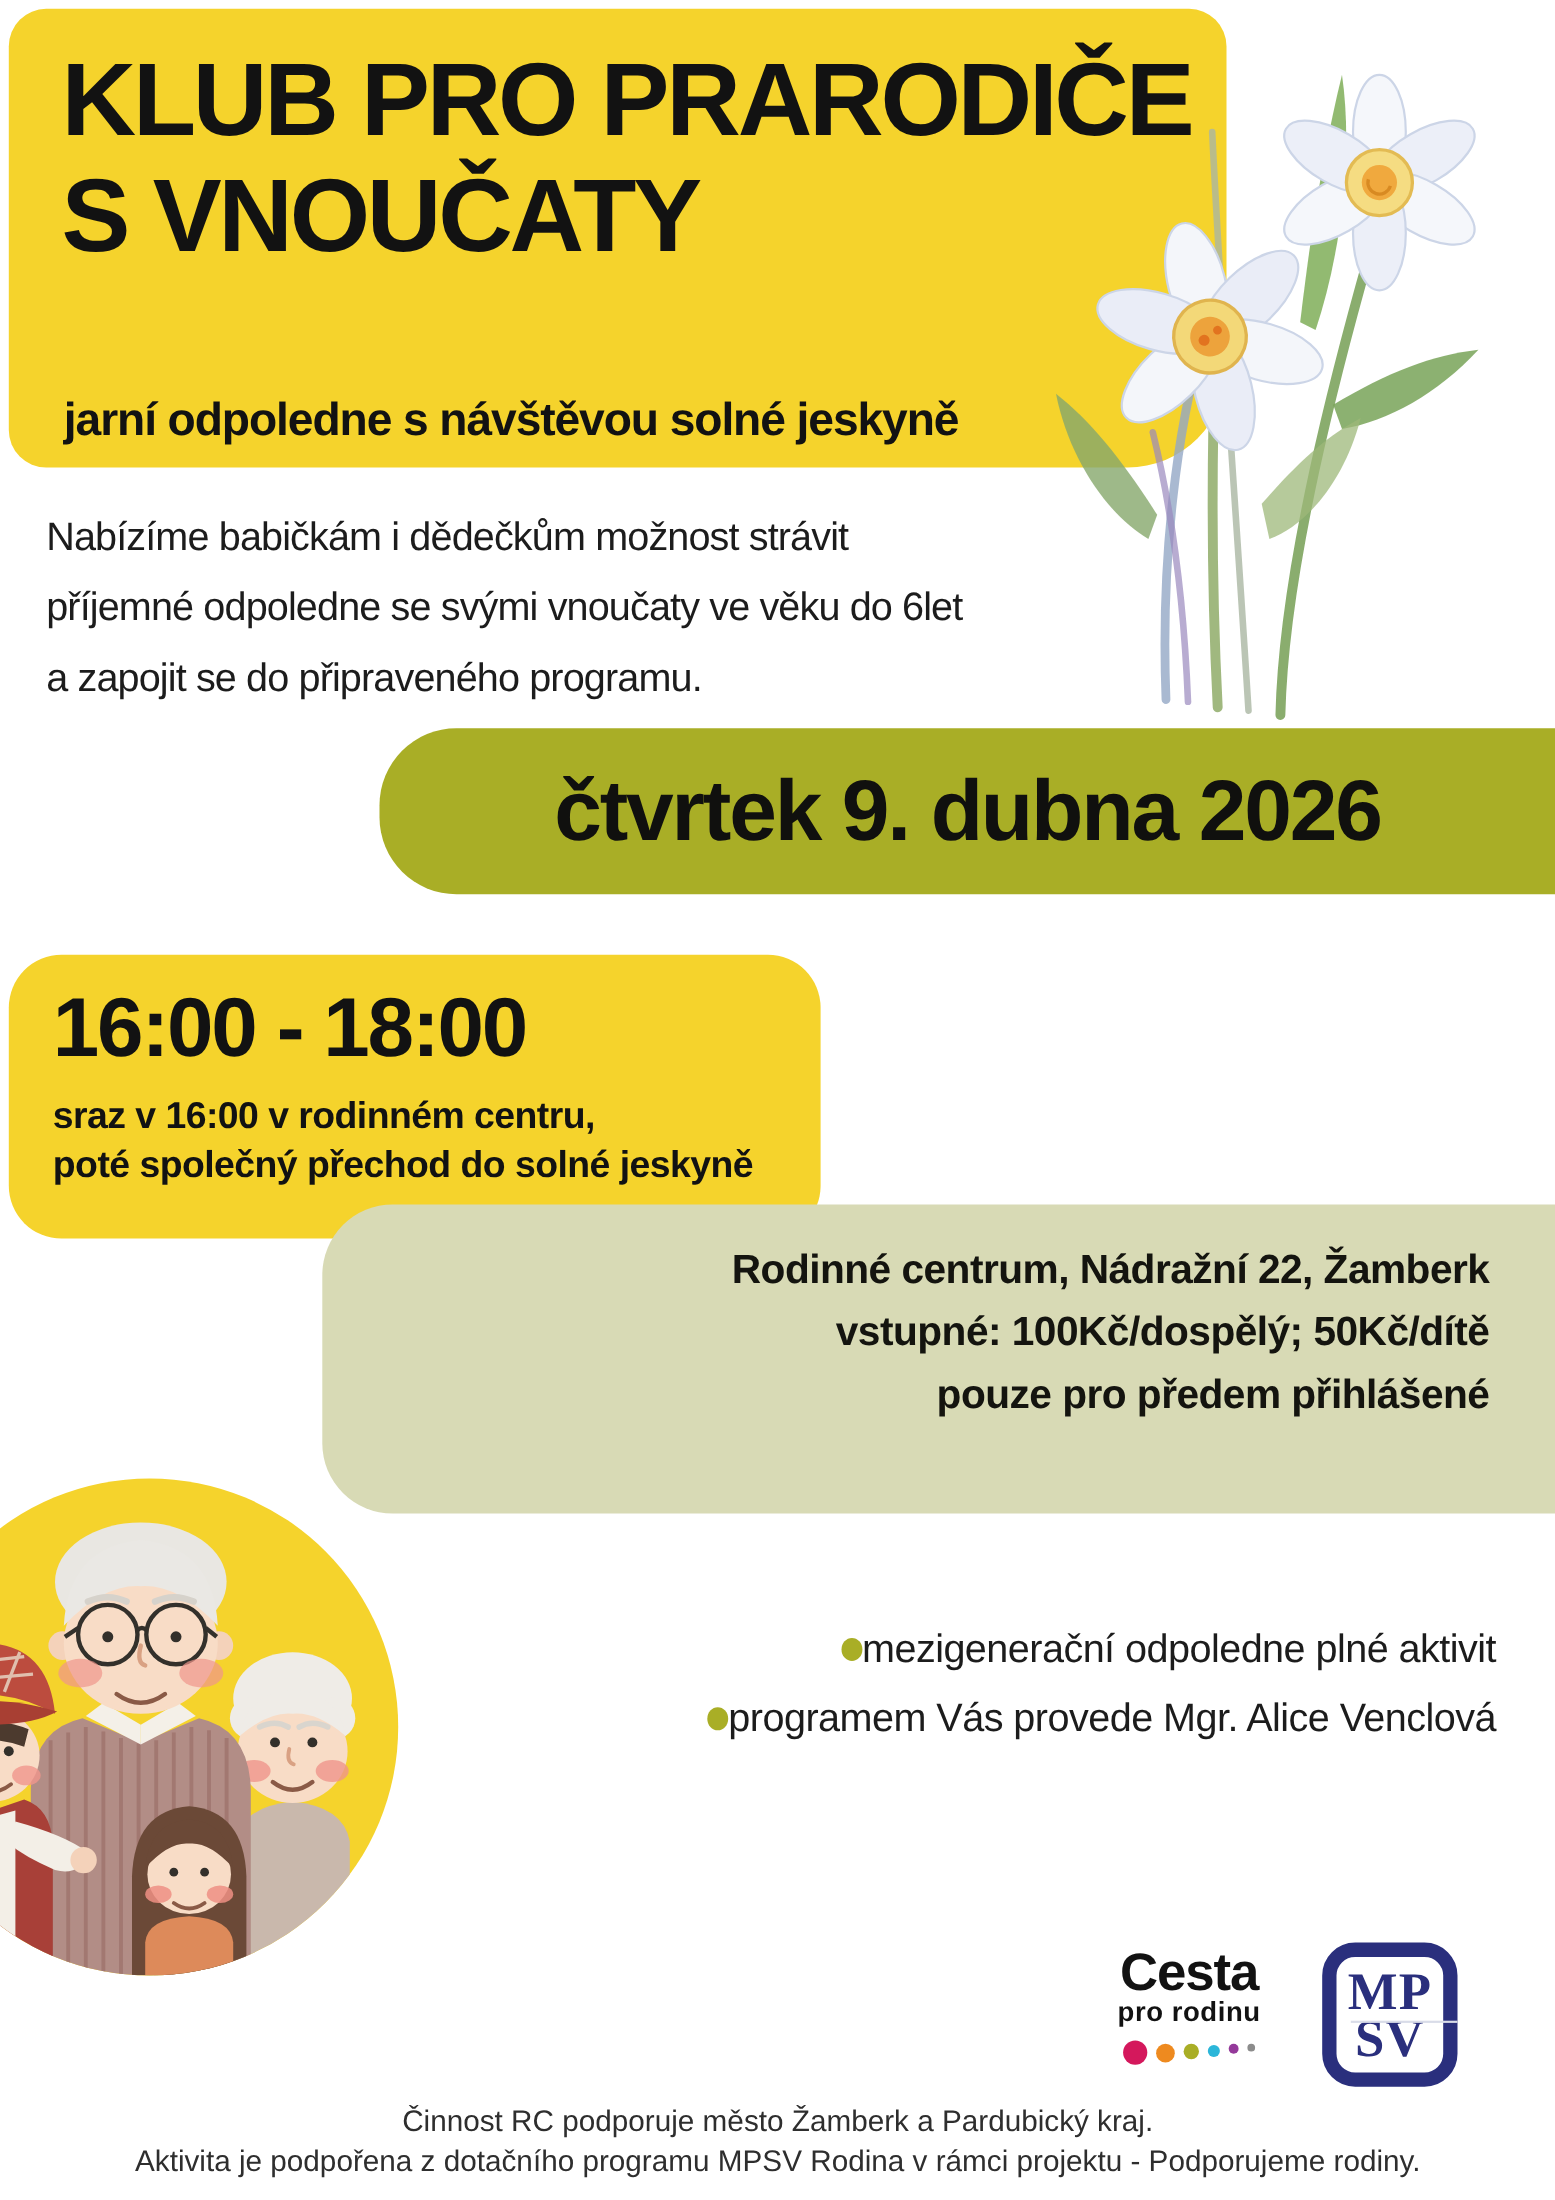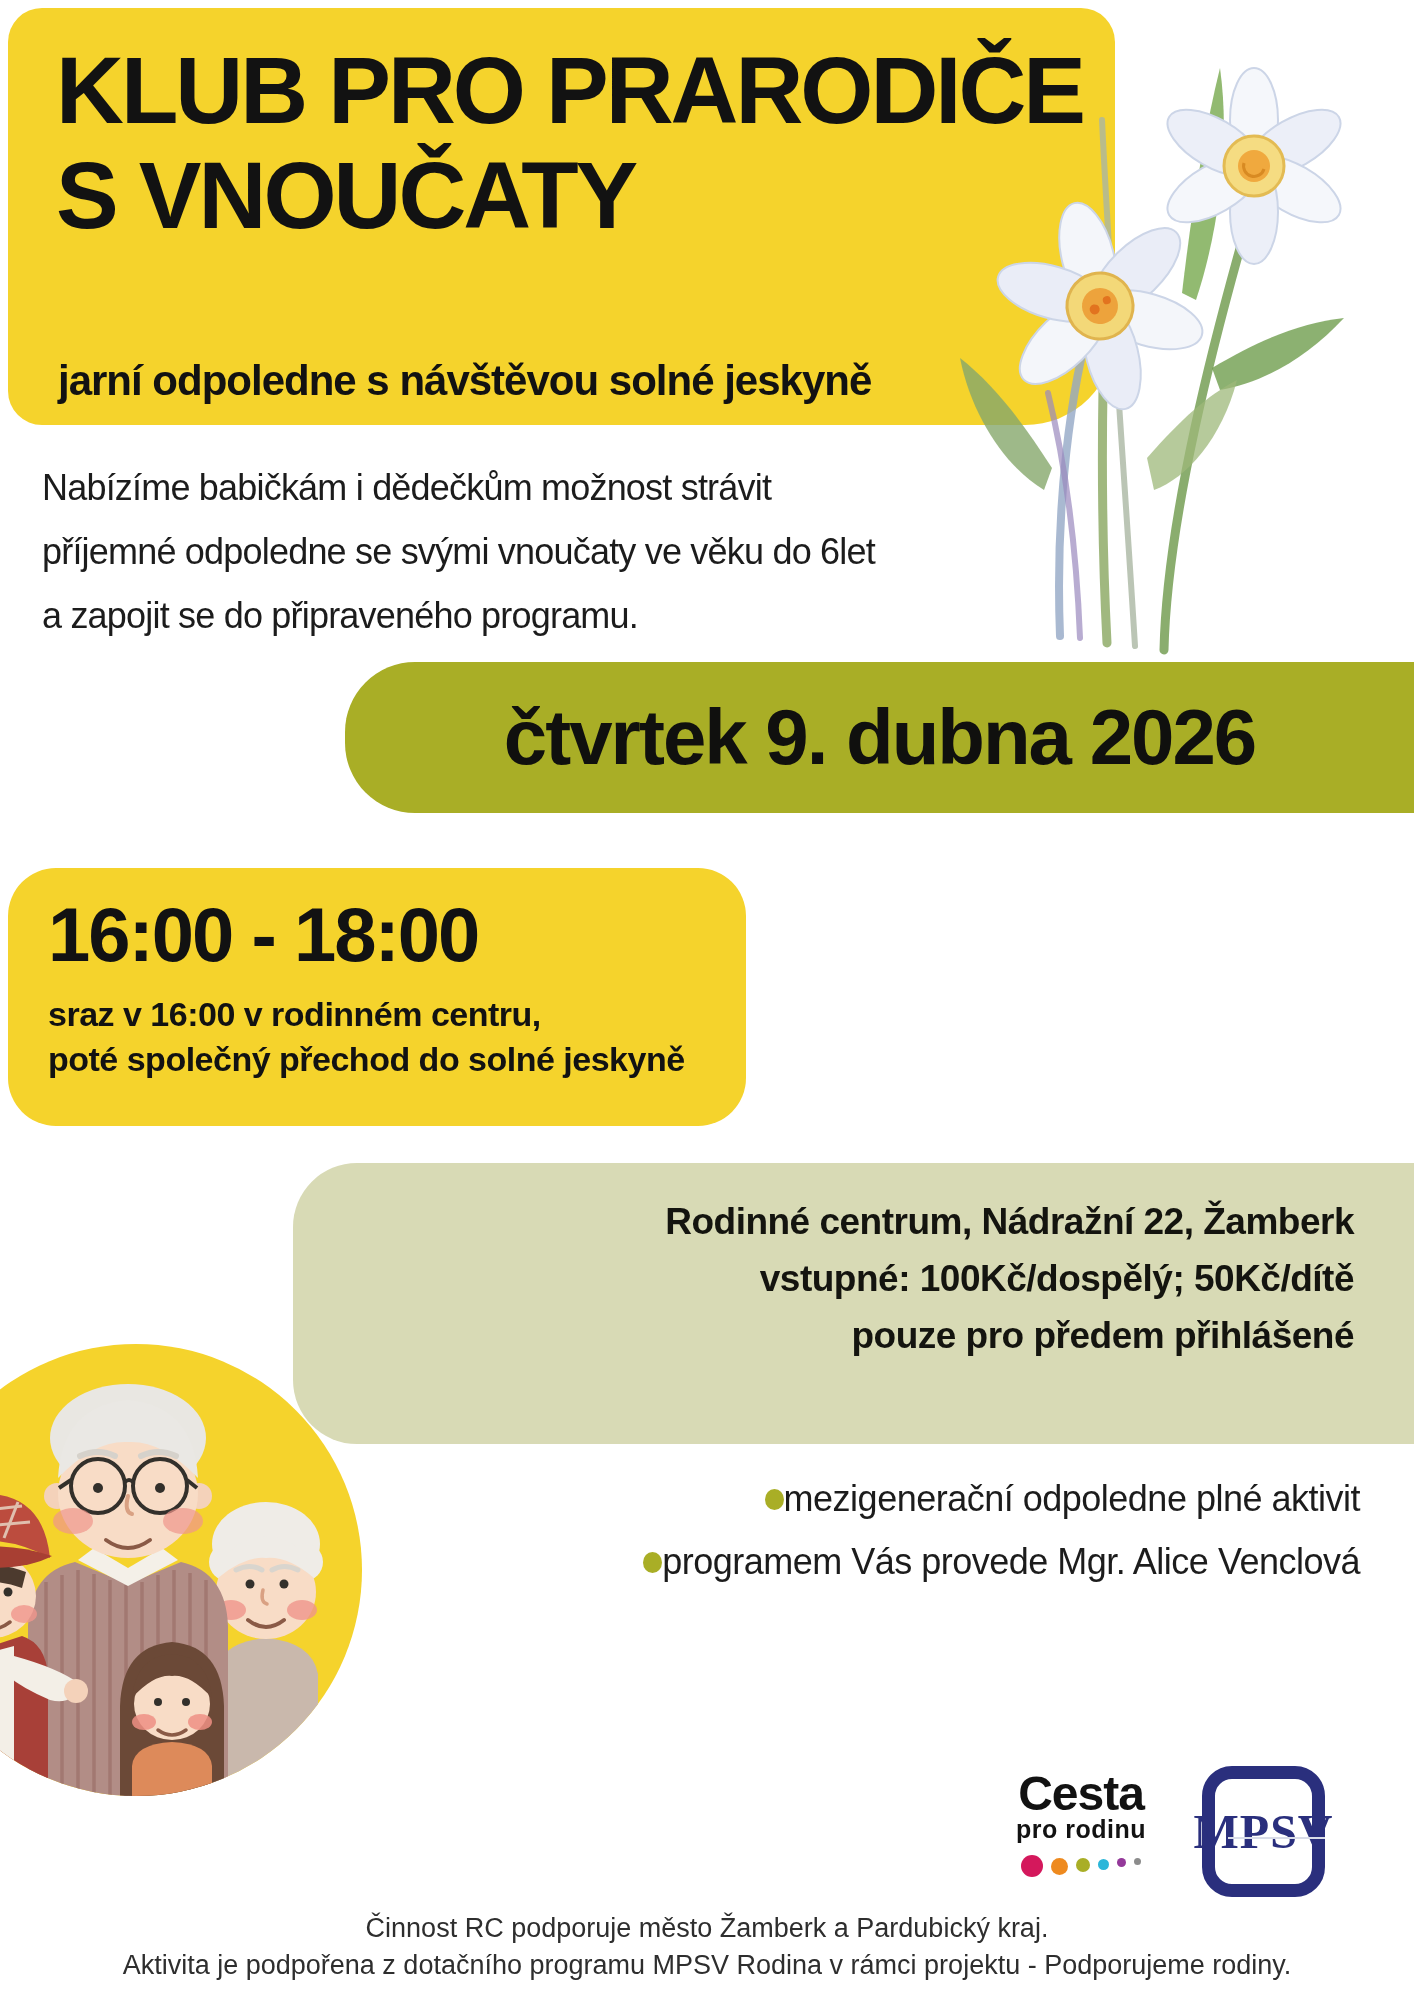--- a/index.html
+++ b/index.html
@@ -36,21 +36,21 @@
   
   .time-box{
     left:8px;top:868px;width:738px;height:258px;background:var(--yellow);
     border-radius:48px;padding:26px 0 0 40px;box-sizing:border-box;
   }
   .time-big{font-size:76px;font-weight:bold;letter-spacing:-2px;color:#121212;line-height:1.08;}
   .time-notes{margin-top:16px;font-size:34px;font-weight:bold;line-height:45px;letter-spacing:-0.5px;color:#121212;}
 
   
   .info-box{
-    left:293px;top:1163px;width:1121px;height:281px;background:var(--sage);
+    left:293px;top:1095px;width:1121px;height:281px;background:var(--sage);
     border-radius:64px 0 0 64px;padding:30px 60px 0 0;box-sizing:border-box;
     text-align:right;font-size:37px;font-weight:bold;line-height:57px;letter-spacing:-0.5px;color:#14140f;
   }
 
   
   .family-circle{
     left:-90px;top:1344px;width:452px;height:452px;border-radius:50%;
     background:var(--yellow);overflow:hidden;
   }
   .family-circle svg{display:block;width:452px;height:452px;}
@@ -68,21 +68,21 @@
   .cesta-logo{left:1000px;top:1772px;width:162px;text-align:center;}
   .cesta-line1{font-size:48px;font-weight:bold;letter-spacing:-1px;line-height:44px;color:#121212;}
   .cesta-line2{font-size:25px;font-weight:bold;letter-spacing:0.5px;line-height:26px;color:#121212;}
   .cesta-dots{display:flex;justify-content:center;align-items:flex-end;gap:8px;margin-top:9px;height:26px;}
   .cesta-dots i{display:block;border-radius:50%;}
 
   
   .mpsv-logo{
     left:1202px;top:1766px;width:123px;height:131px;box-sizing:border-box;
     border:13px solid var(--navy);border-radius:30px;background:#ffffff;
-    display:flex;flex-direction:row;align-items:center;justify-content:center;
+    display:flex;flex-direction:column;align-items:center;justify-content:center;
     font-family:"Liberation Serif",serif;font-weight:bold;color:var(--navy);
   }
   .mpsv-logo .ln{font-size:48px;line-height:43px;letter-spacing:1px;}
   .mpsv-divider{width:97px;height:2px;background:#d9dce8;position:absolute;left:13px;top:58px;}
 
   
   .footer{left:0;top:1910px;width:1414px;text-align:center;font-size:27px;line-height:37px;color:#2e2e2e;}
 
   
   .daffodils{left:852px;top:38px;width:560px;height:628px;}

